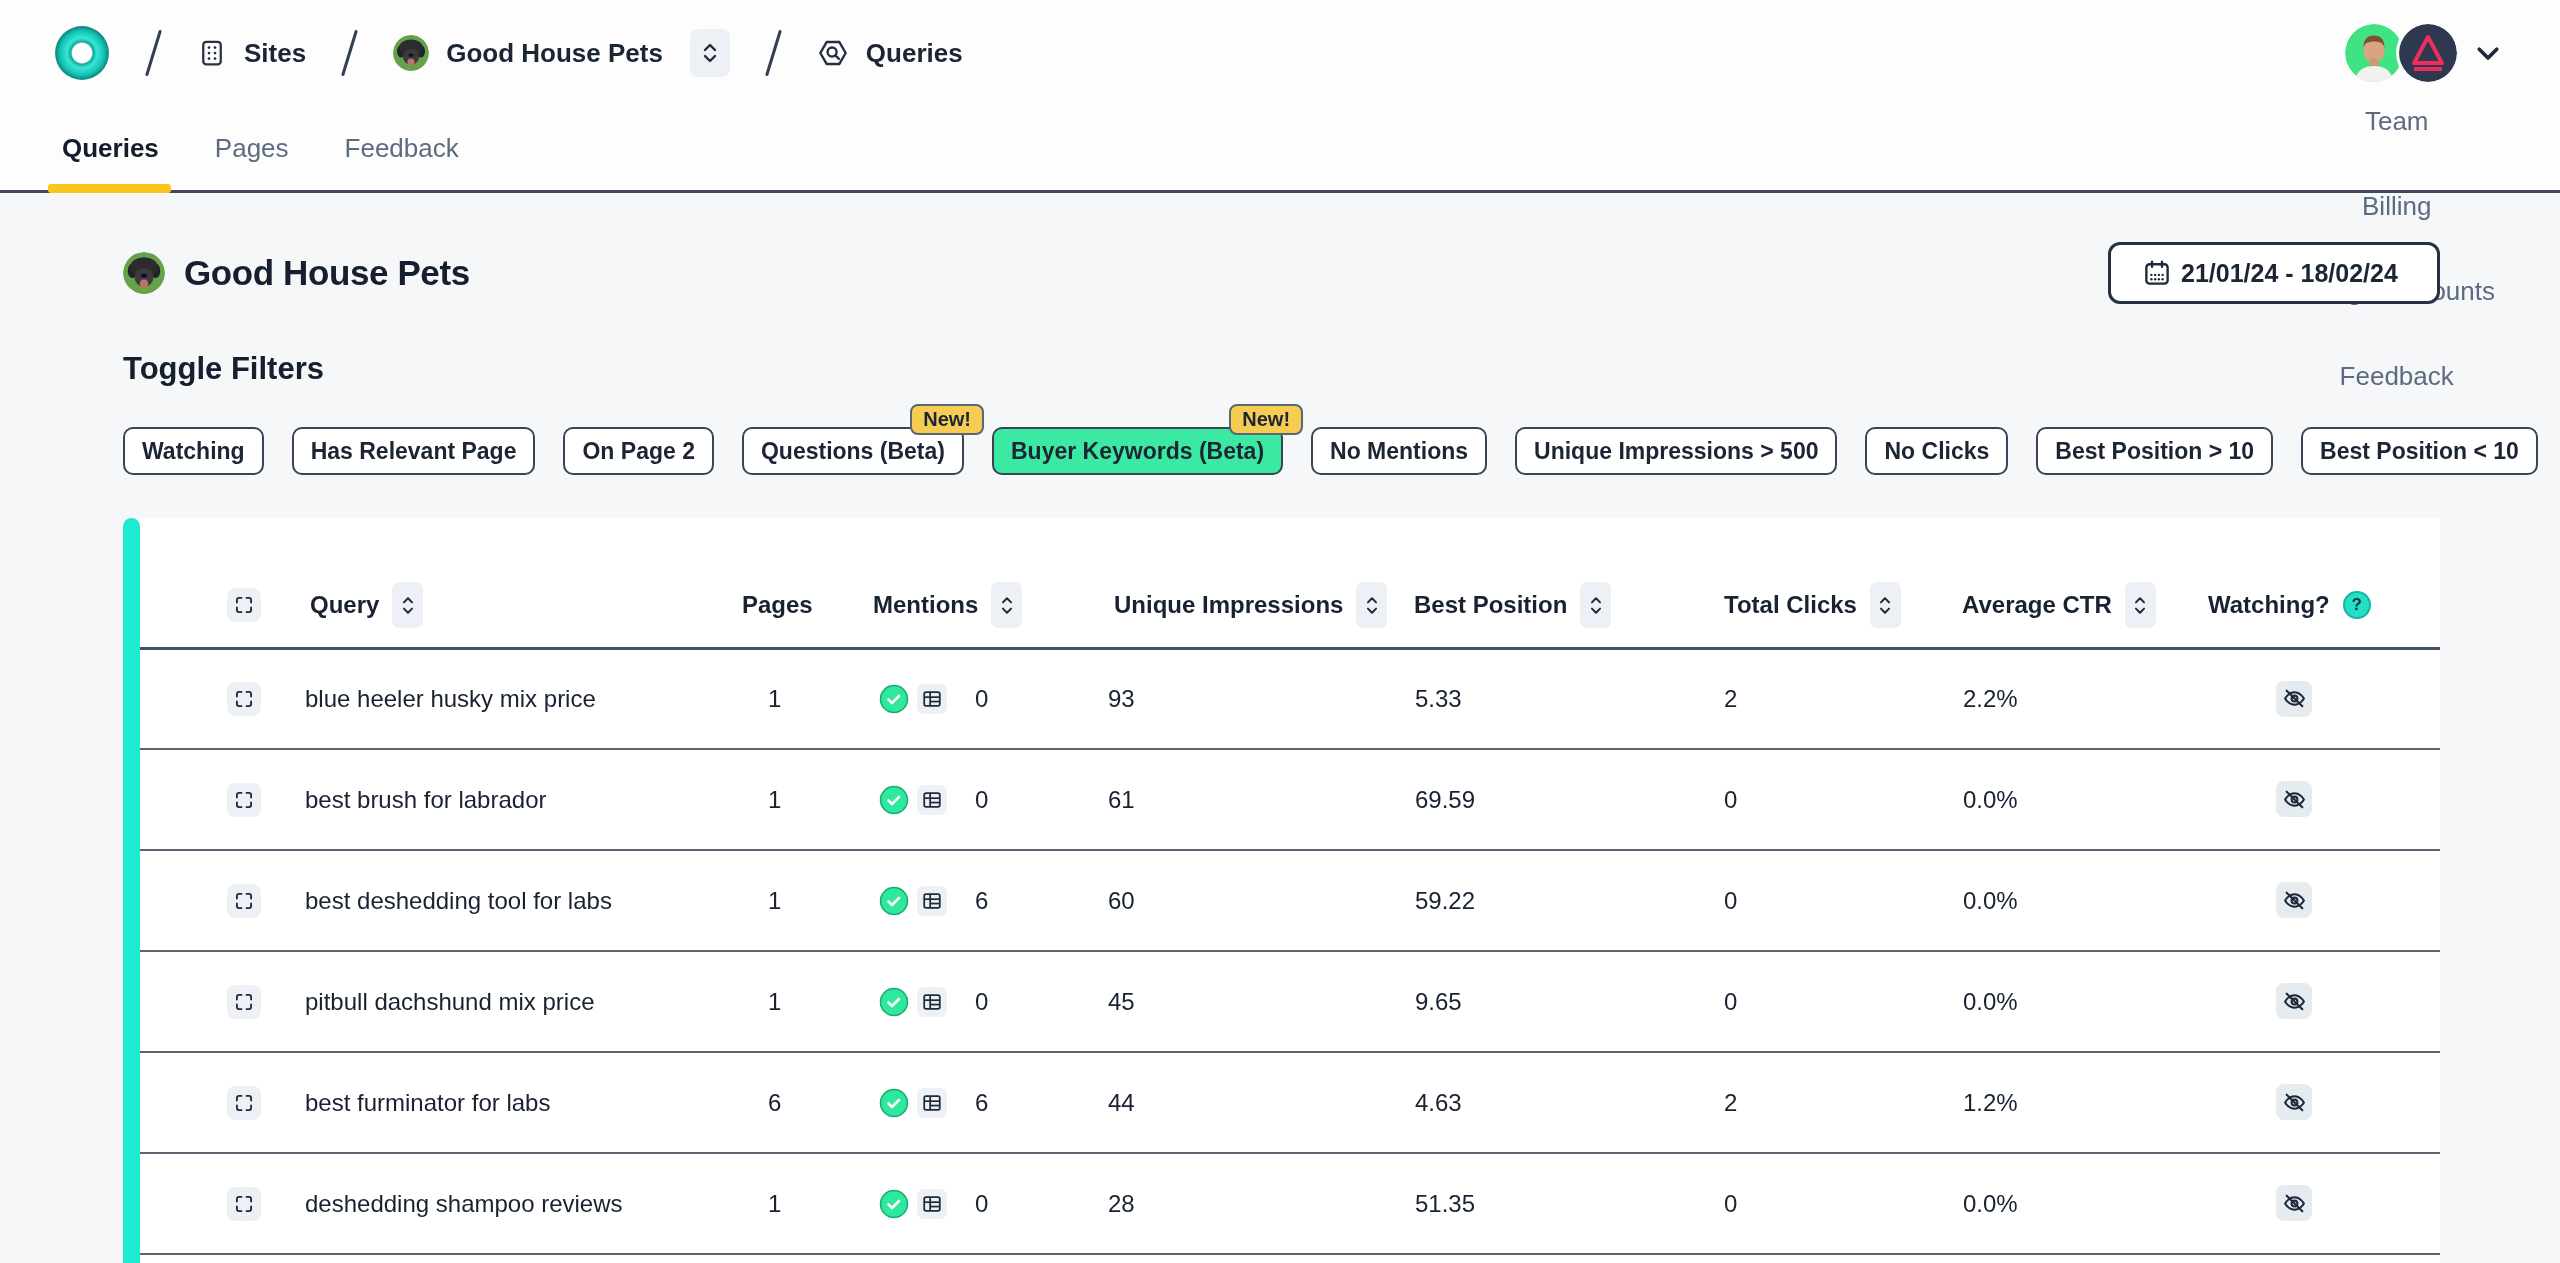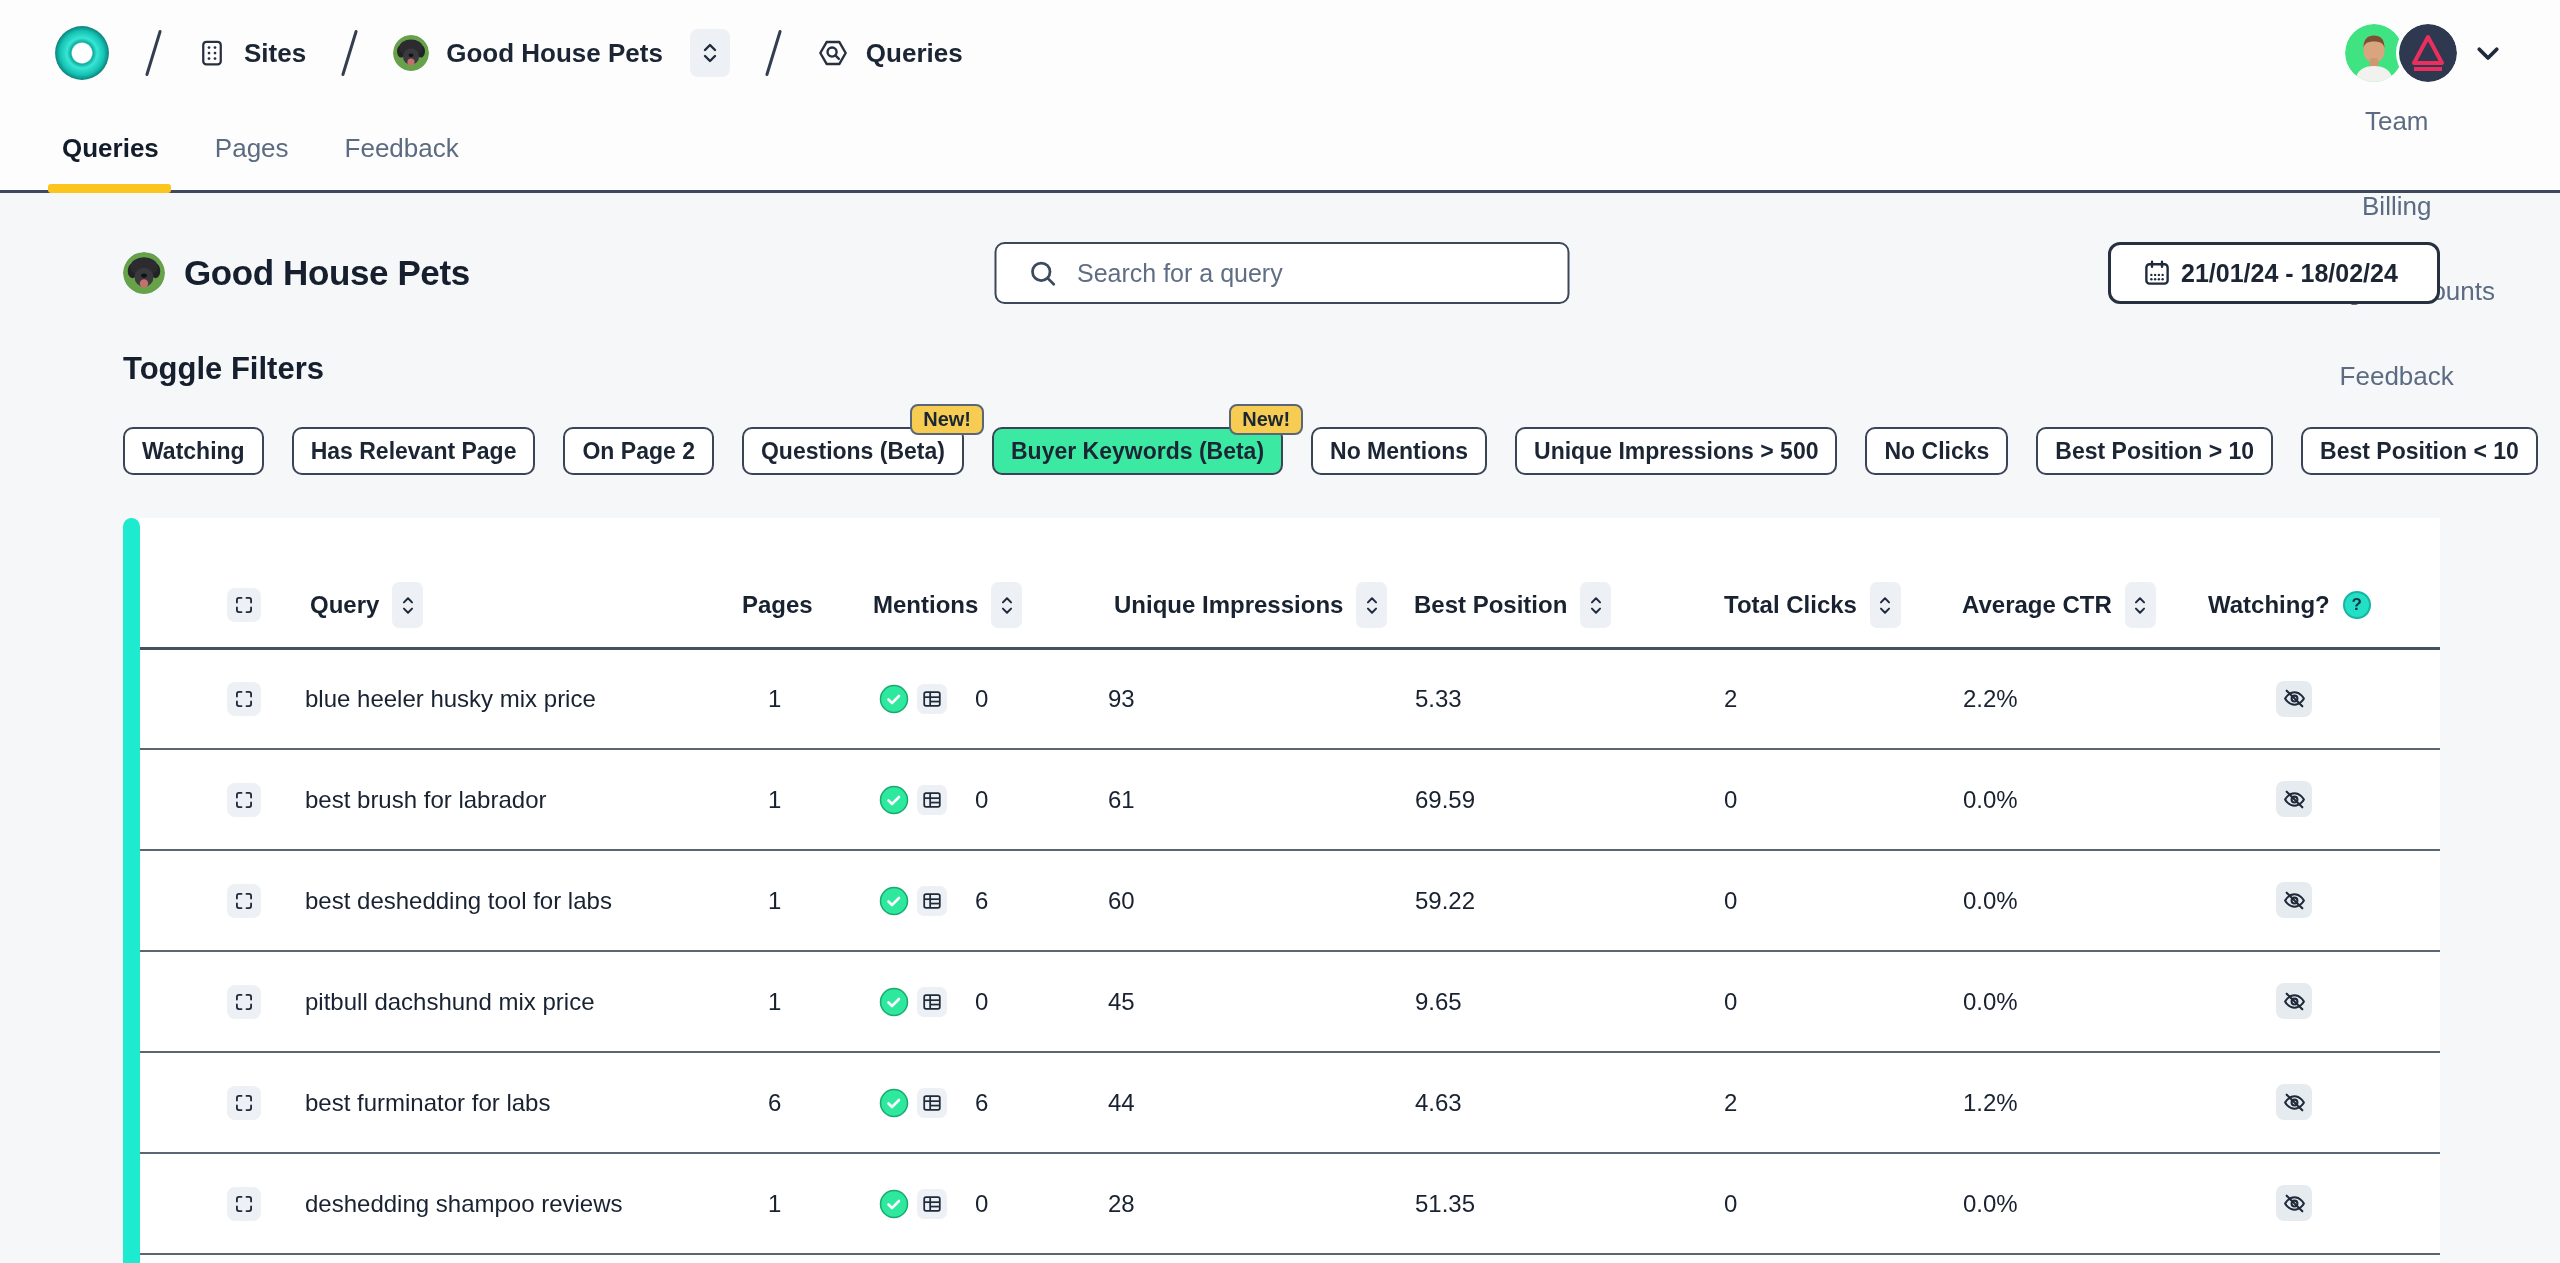--- a/index.html
+++ b/index.html
@@ -214,29 +214,20 @@
             <circle cx="20" cy="20" r="20" fill="#67a24b"></circle>
             <ellipse cx="9" cy="18" rx="4.5" ry="7" fill="#232327"></ellipse>
             <ellipse cx="31" cy="18" rx="4.5" ry="7" fill="#232327"></ellipse>
             <ellipse cx="20" cy="14" rx="13" ry="9" fill="#2c2c30"></ellipse>
             <ellipse cx="20" cy="24" rx="9" ry="9" fill="#39393e"></ellipse>
             <ellipse cx="20" cy="30" rx="4" ry="4" fill="#c4716d"></ellipse>
             <ellipse cx="20" cy="22.5" rx="2.8" ry="2" fill="#121214"></ellipse>
           </svg>
         </span>
         <h1>Good House Pets</h1>
-      </div>
-      <div class="search-wrap">
-        <span style="display:flex">
-          <svg width="30" height="30" viewBox="0 0 24 24" fill="none" stroke="#3c495e" stroke-width="2.2" stroke-linecap="round">
-            <circle cx="11" cy="11" r="7"></circle>
-              <path d="M16.5 16.5L21 21"></path>
-          </svg>
-        </span>
-        <input type="text" placeholder="Search for a query" style="">
       </div>
       <button class="date-btn">
         <span style="display:flex">
           <svg width="30" height="30" viewBox="0 0 24 24" fill="none" stroke="#1f2a3a" stroke-width="1.9" stroke-linecap="round">
             <rect x="3.5" y="5" width="17" height="15.5" rx="2.5"></rect>
             <path d="M8 3v4M16 3v4"></path>
             <g fill="#1f2a3a" stroke="none">
               <circle cx="7.5" cy="13.5" r=".95"></circle>
                 <circle cx="10.5" cy="13.5" r=".95"></circle>
                 <circle cx="13.5" cy="13.5" r=".95"></circle>

